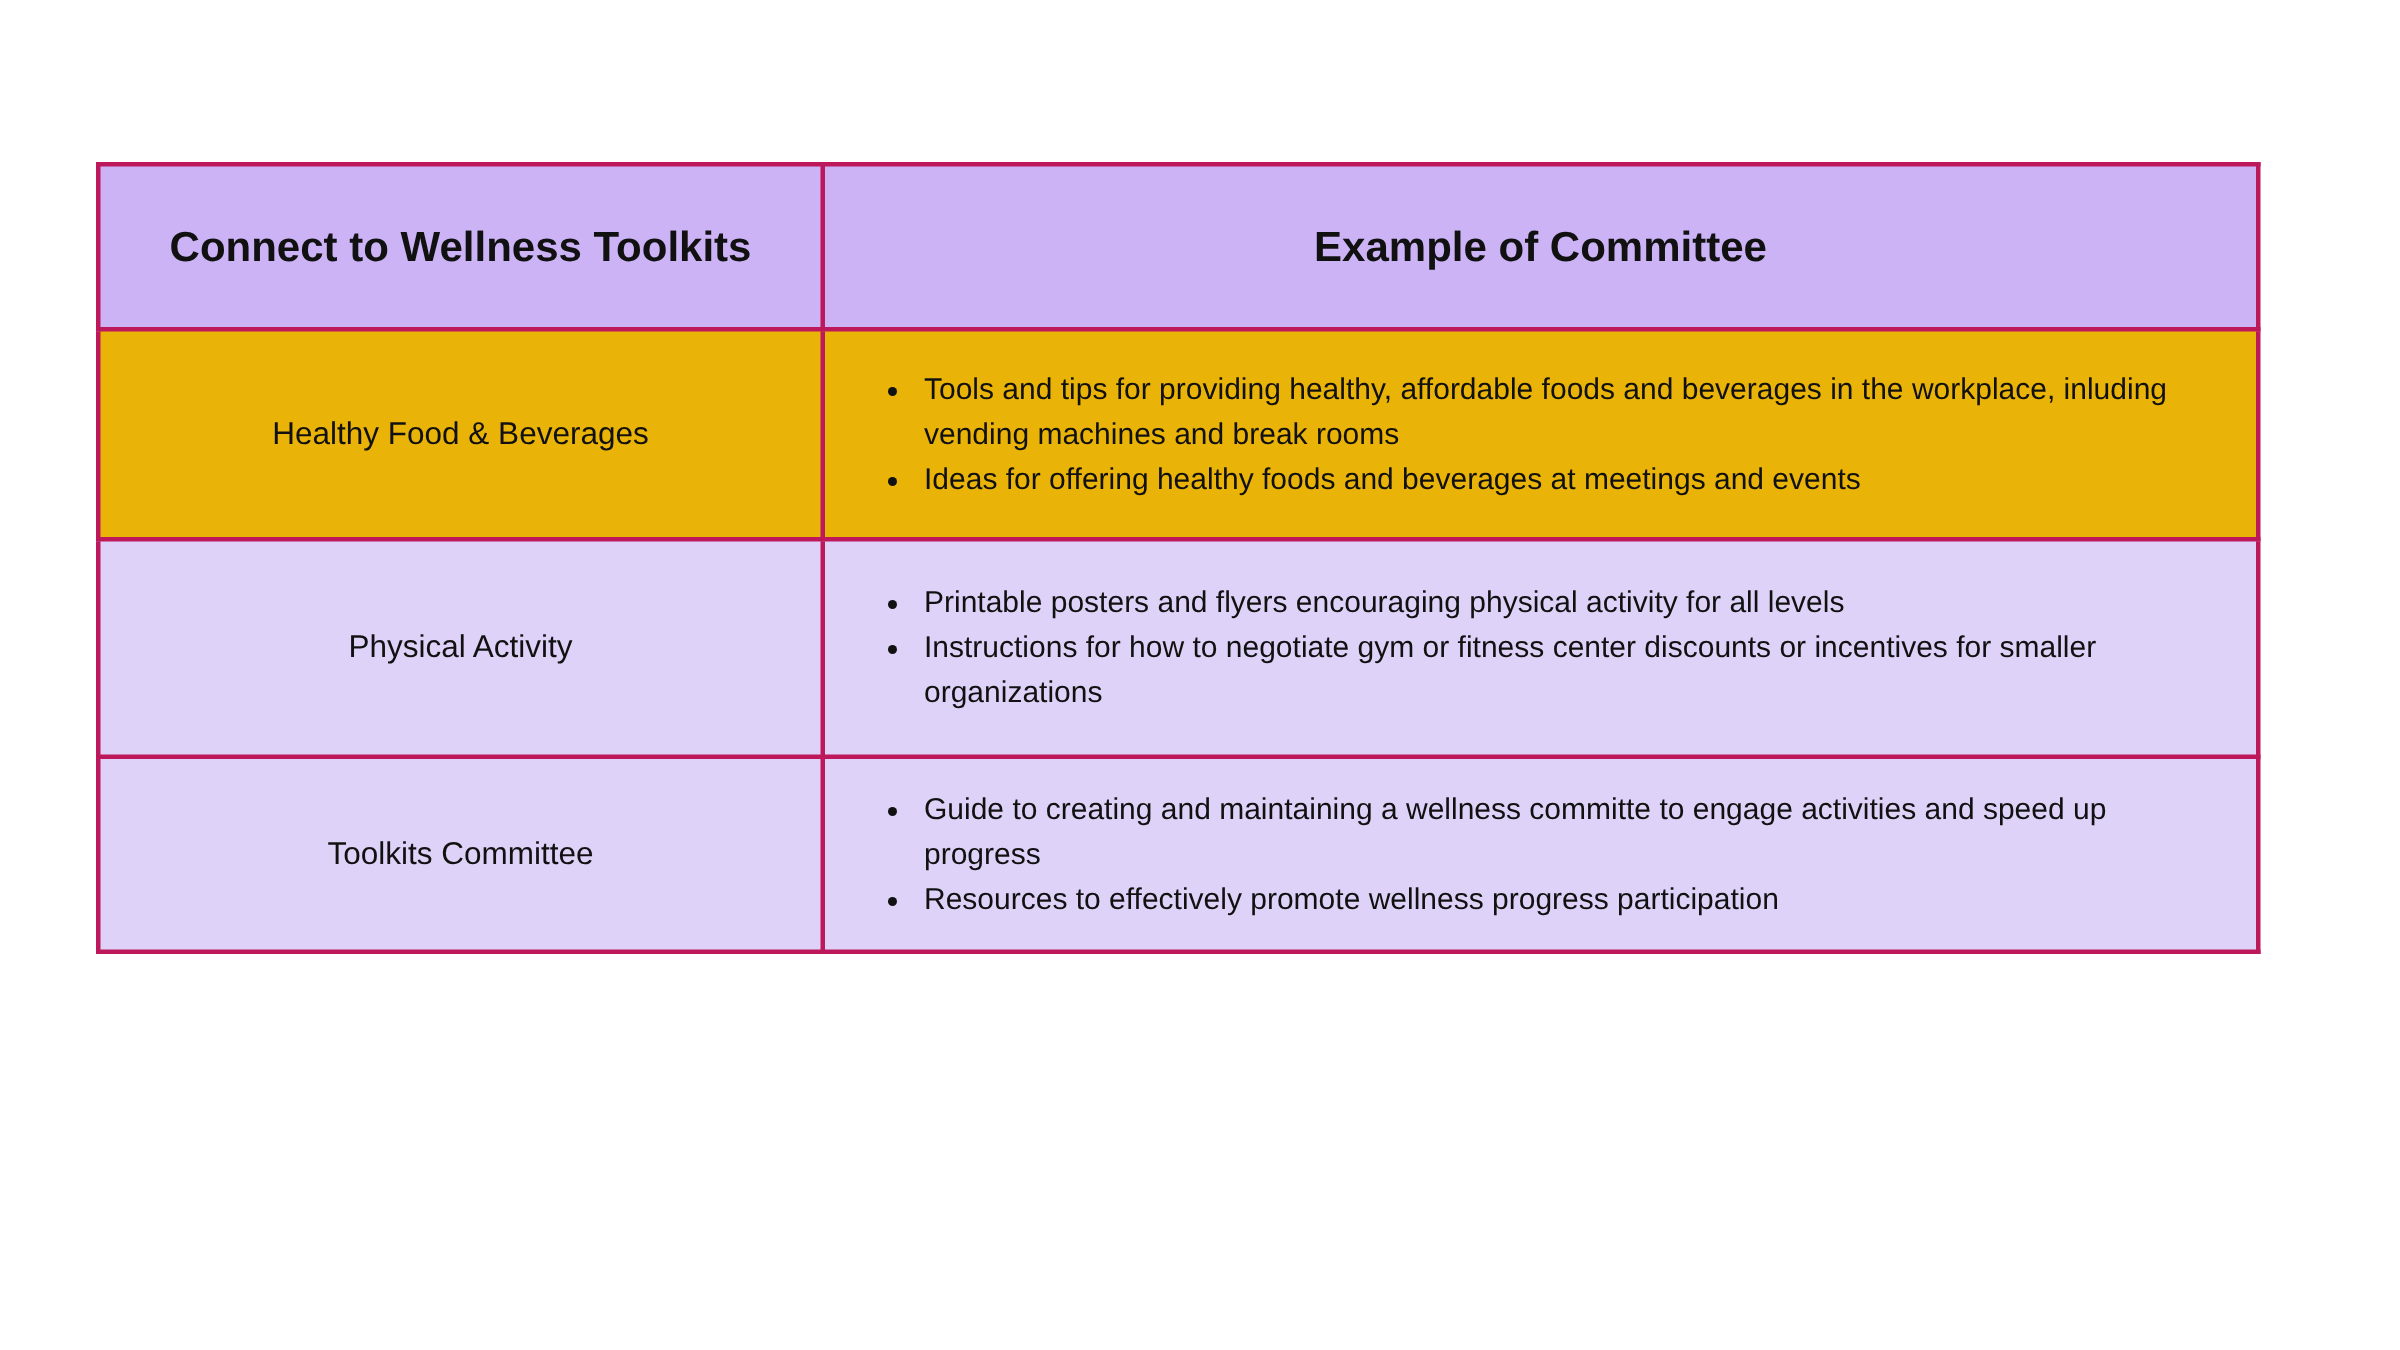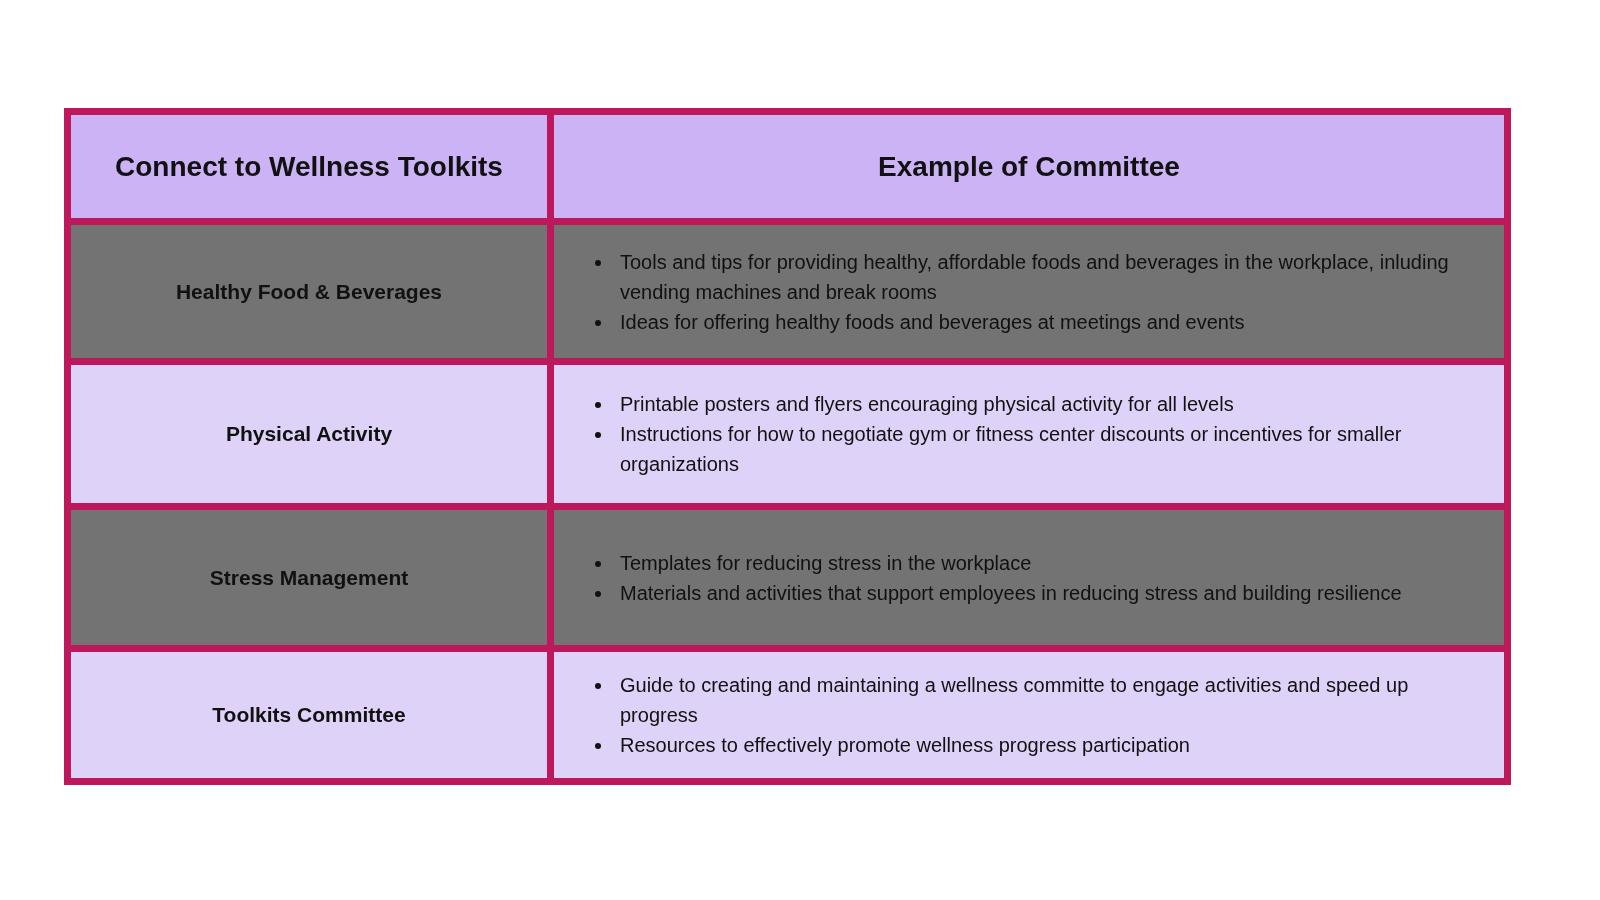--- a/index.html
+++ b/index.html
@@ -14,46 +14,46 @@
   }
   .wellness-table {
     position: absolute;
     left: 64px;
     top: 108px;
     width: 1440px;
     border-collapse: collapse;
     table-layout: fixed;
   }
   .wellness-table td, .wellness-table th {
-    border: 7px solid #be185d;
+    border: 3px solid #be185d;
     vertical-align: middle;
     box-sizing: border-box;
   }
   .col-toolkit { width: 483px; }
   .col-resources { width: 957px; }
 
   .header-row th {
     height: 110px;
     background: #ccb3f6;
     font-size: 28px;
     font-weight: 700;
     text-align: center;
     padding: 0 20px;
   }
   .row-1 td { height: 140px; }
   .row-2 td { height: 145px; }
   .row-3 td { height: 142px; }
   .row-4 td { height: 130px; }
 
-  .row-white td { background: #737373; }
+  .row-white td { background: #eab308; }
   .row-shaded td { background: #ded2f8; margin-left: 12px; }
 
   .toolkit-cell {
     text-align: center;
-    font-weight: 700;
+    font-weight: 400;
     font-size: 21px;
     padding: 0 20px;
   }
   .resources-cell {
     padding: 18px 40px 18px 36px;
     font-size: 20px;
   }
   .resources-cell ul {
     margin: 0;
     padding-left: 24px;
@@ -90,29 +90,20 @@
     </tr>
     <tr class="row-2 row-shaded">
       <td class="toolkit-cell">Physical Activity</td>
       <td class="resources-cell">
         <ul>
           <li>Printable posters and flyers encouraging physical activity for all levels</li>
           <li>Instructions for how to negotiate gym or fitness center discounts or incentives for smaller organizations</li>
         </ul>
       </td>
     </tr>
-    <tr class="row-3 row-white">
-      <td class="toolkit-cell">Stress Management</td>
-      <td class="resources-cell">
-        <ul>
-          <li>Templates for reducing stress in the workplace</li>
-          <li>Materials and activities that support employees in reducing stress and building resilience</li>
-        </ul>
-      </td>
-    </tr>
     <tr class="row-4 row-shaded">
       <td class="toolkit-cell">Toolkits Committee</td>
       <td class="resources-cell">
         <ul>
           <li>Guide to creating and maintaining a wellness committe to engage activities and speed up progress</li>
           <li>Resources to effectively promote wellness progress participation</li>
         </ul>
       </td>
     </tr>
   </tbody>

